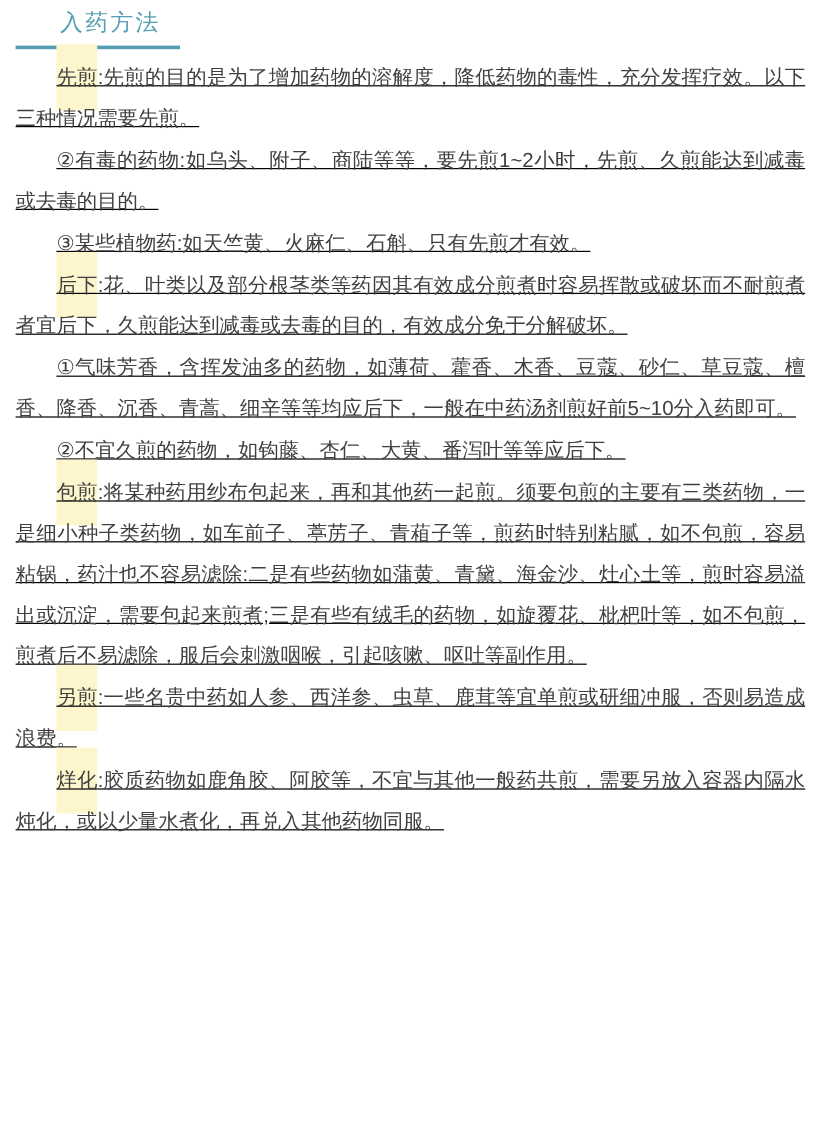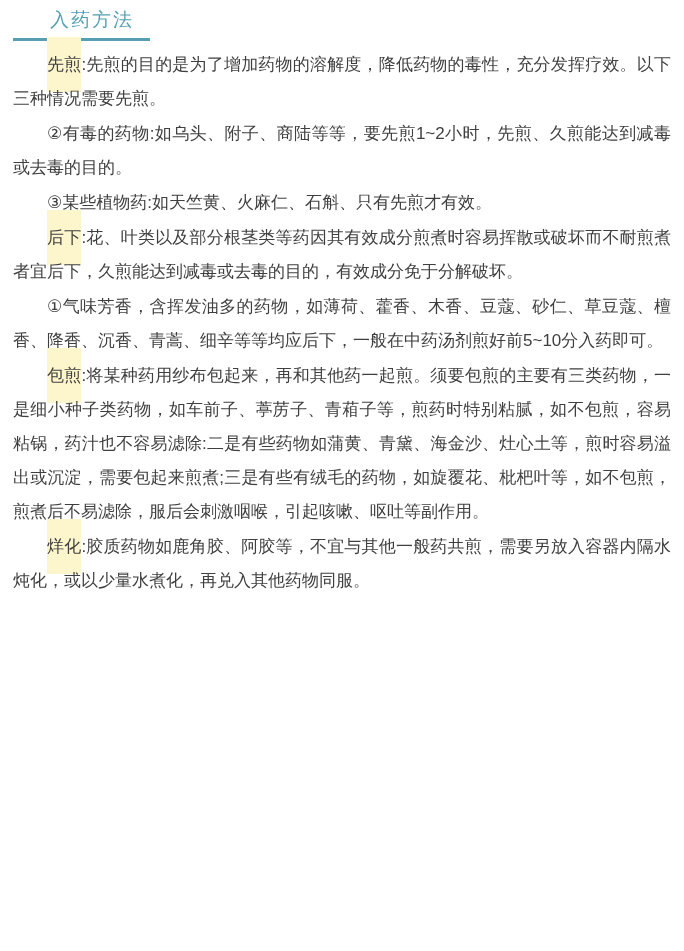--- a/index.html
+++ b/index.html
@@ -13,20 +13,21 @@
   body {
     font-family: "Liberation Sans", "DejaVu Sans", sans-serif;
     width: 684px;
   }
   .page {
     width: 684px;
     height: 951px;
     background: var(--page-bg);
     overflow: hidden;
     padding: 6px 13px 0 13px;
+    text-decoration: underline;
   }
   .title-block {
     display: inline-block;
     border-bottom: 3px solid var(--accent);
     padding: 2px 16px 6px 37px;
     margin-bottom: 6px;
   }
   .title-block h1 {
     color: var(--accent);
     font-size: 19px;
@@ -55,16 +56,18 @@
 <div class="page">
   <div class="title-block">
     <h1>入药方法</h1>
   </div>
   <div class="content">
       <p class="para"><span class="hl">先煎</span><span>:先煎的目的是为了增加药物的溶解度，降低药物的毒性，充分发挥疗效。以下三种情况需要先煎。</span></p>
       <p class="para"><span>②有毒的药物:如乌头、附子、商陆等等，要先煎1~2小时，先煎、久煎能达到减毒或去毒的目的。</span></p>
       <p class="para"><span>③某些植物药:如天竺黄、火麻仁、石斛、只有先煎才有效。</span></p>
       <p class="para"><span class="hl">后下</span><span>:花、叶类以及部分根茎类等药因其有效成分煎煮时容易挥散或破坏而不耐煎煮者宜后下，久煎能达到减毒或去毒的目的，有效成分免于分解破坏。</span></p>
       <p class="para"><span>①气味芳香，含挥发油多的药物，如薄荷、藿香、木香、豆蔻、砂仁、草豆蔻、檀香、降香、沉香、青蒿、细辛等等均应后下，一般在中药汤剂煎好前5~10分入药即可。</span></p>
+      <p class="para"><span>②不宜久煎的药物，如钩藤、杏仁、大黄、番泻叶等等应后下。</span></p>
       <p class="para"><span class="hl">包煎</span><span>:将某种药用纱布包起来，再和其他药一起煎。须要包煎的主要有三类药物，一是细小种子类药物，如车前子、葶苈子、青葙子等，煎药时特别粘腻，如不包煎，容易粘锅，药汁也不容易滤除:二是有些药物如蒲黄、青黛、海金沙、灶心土等，煎时容易溢出或沉淀，需要包起来煎煮;三是有些有绒毛的药物，如旋覆花、枇杷叶等，如不包煎，煎煮后不易滤除，服后会刺激咽喉，引起咳嗽、呕吐等副作用。</span></p>
+      <p class="para"><span class="hl">另煎</span><span>:一些名贵中药如人参、西洋参、虫草、鹿茸等宜单煎或研细冲服，否则易造成浪费。</span></p>
       <p class="para"><span class="hl">烊化</span><span>:胶质药物如鹿角胶、阿胶等，不宜与其他一般药共煎，需要另放入容器内隔水炖化，或以少量水煮化，再兑入其他药物同服。</span></p>
     </div>
 </div>
 
 </body></html>

